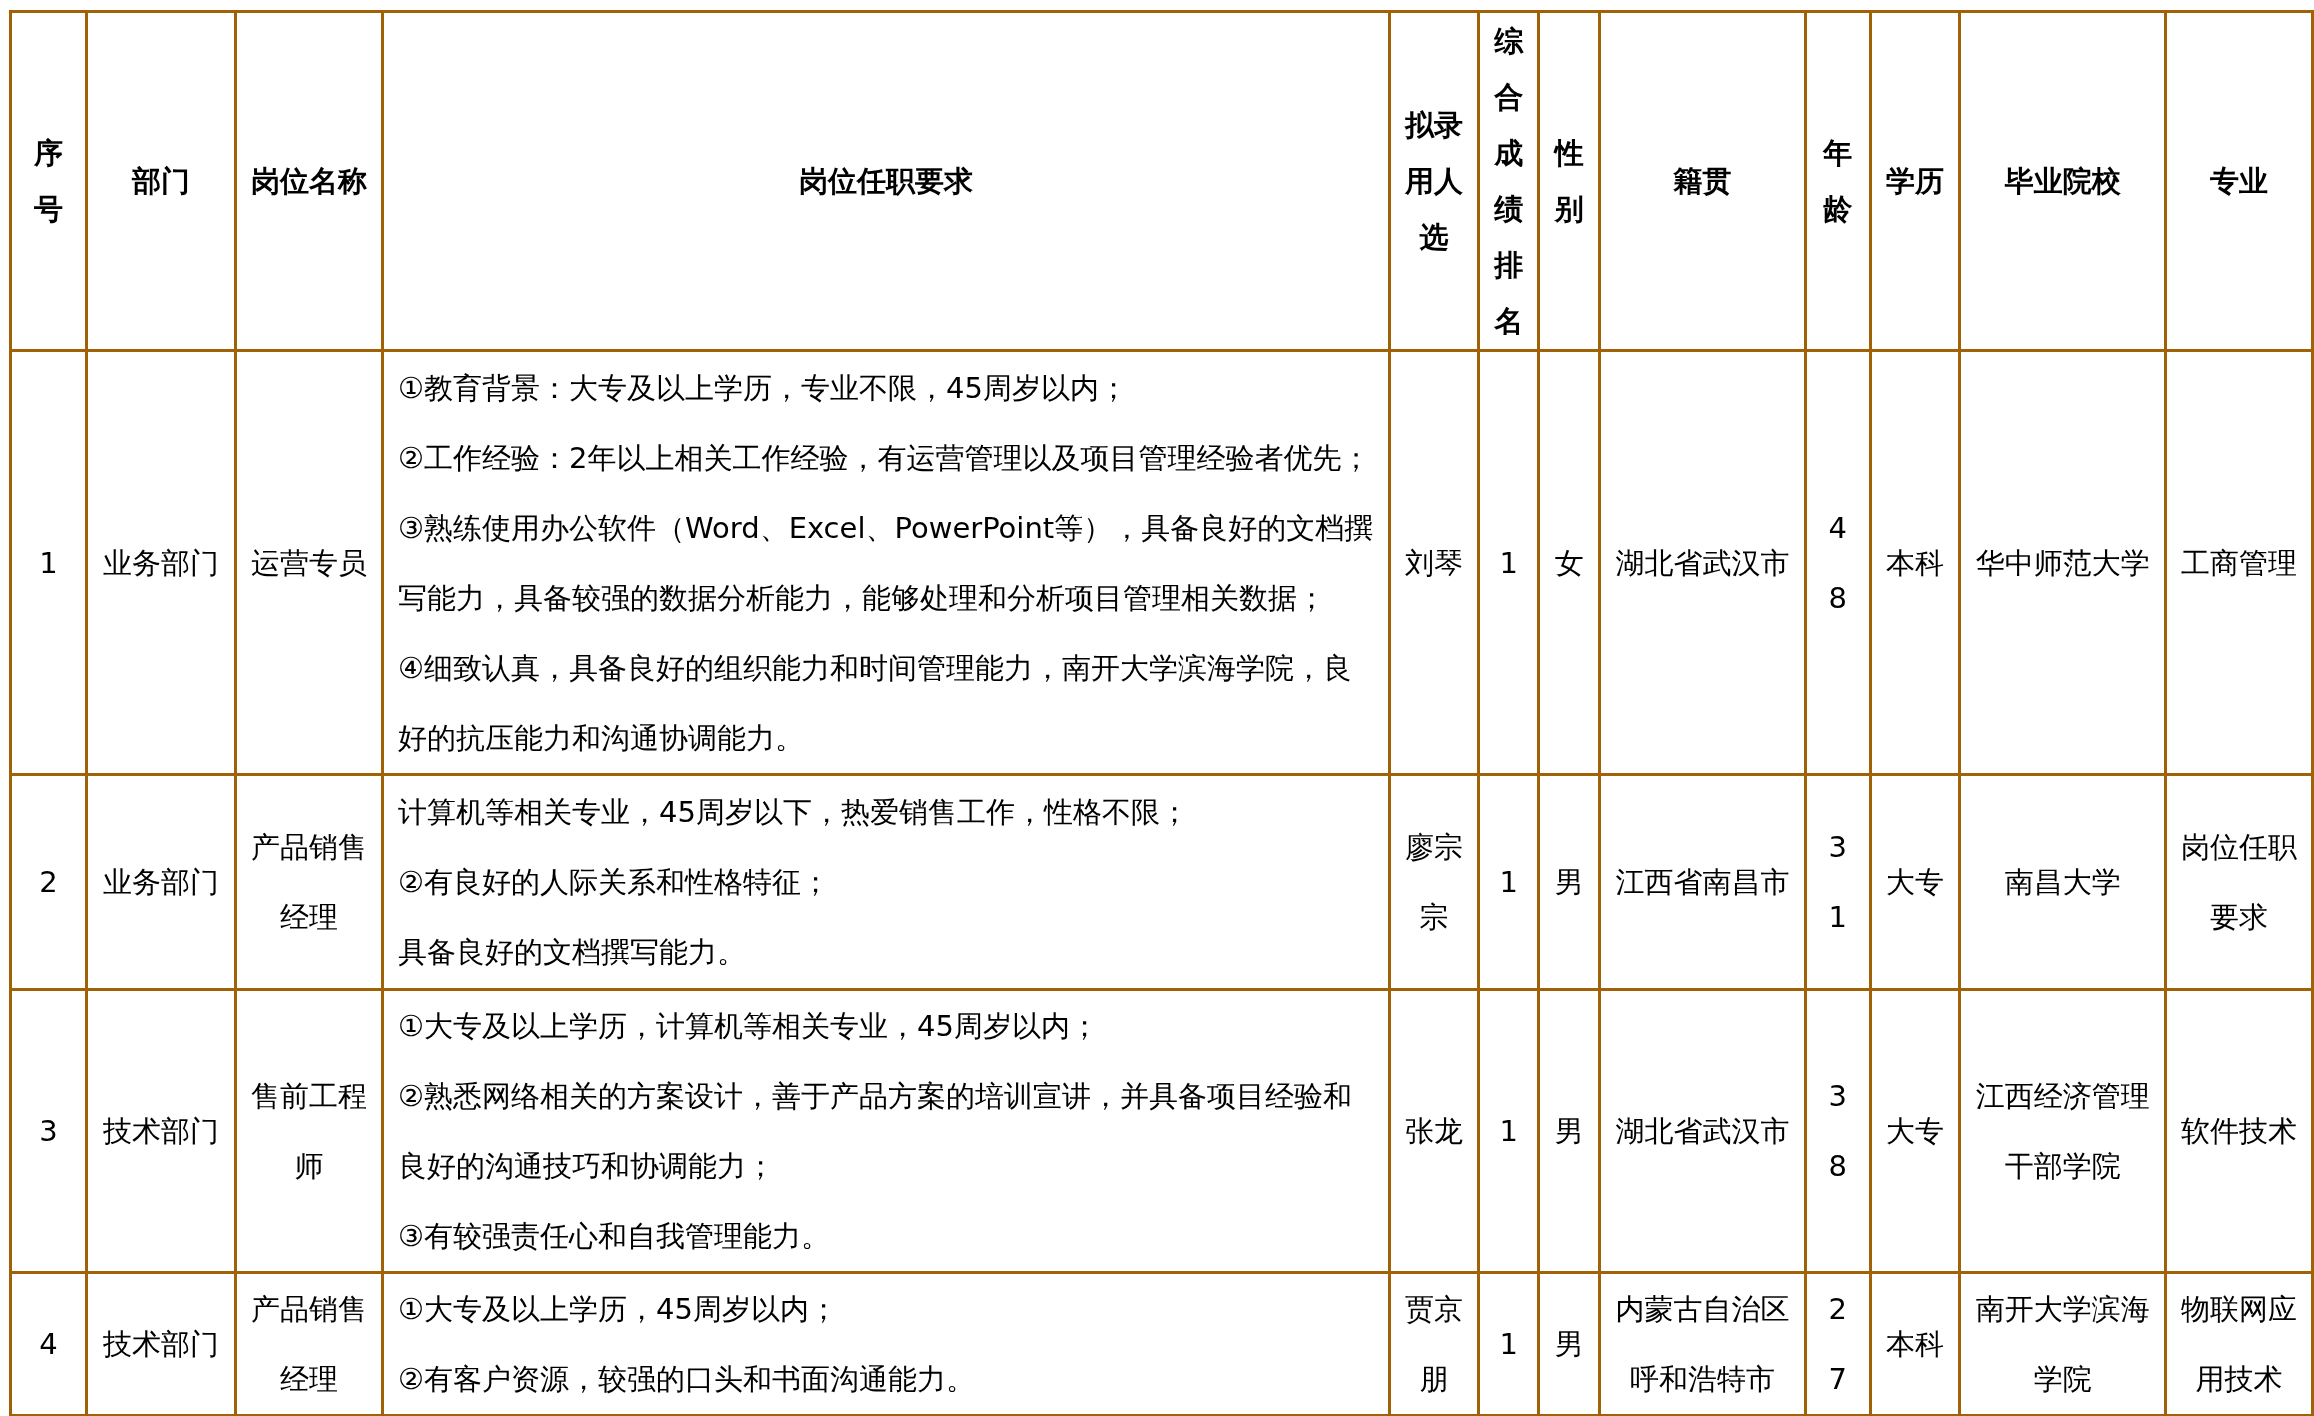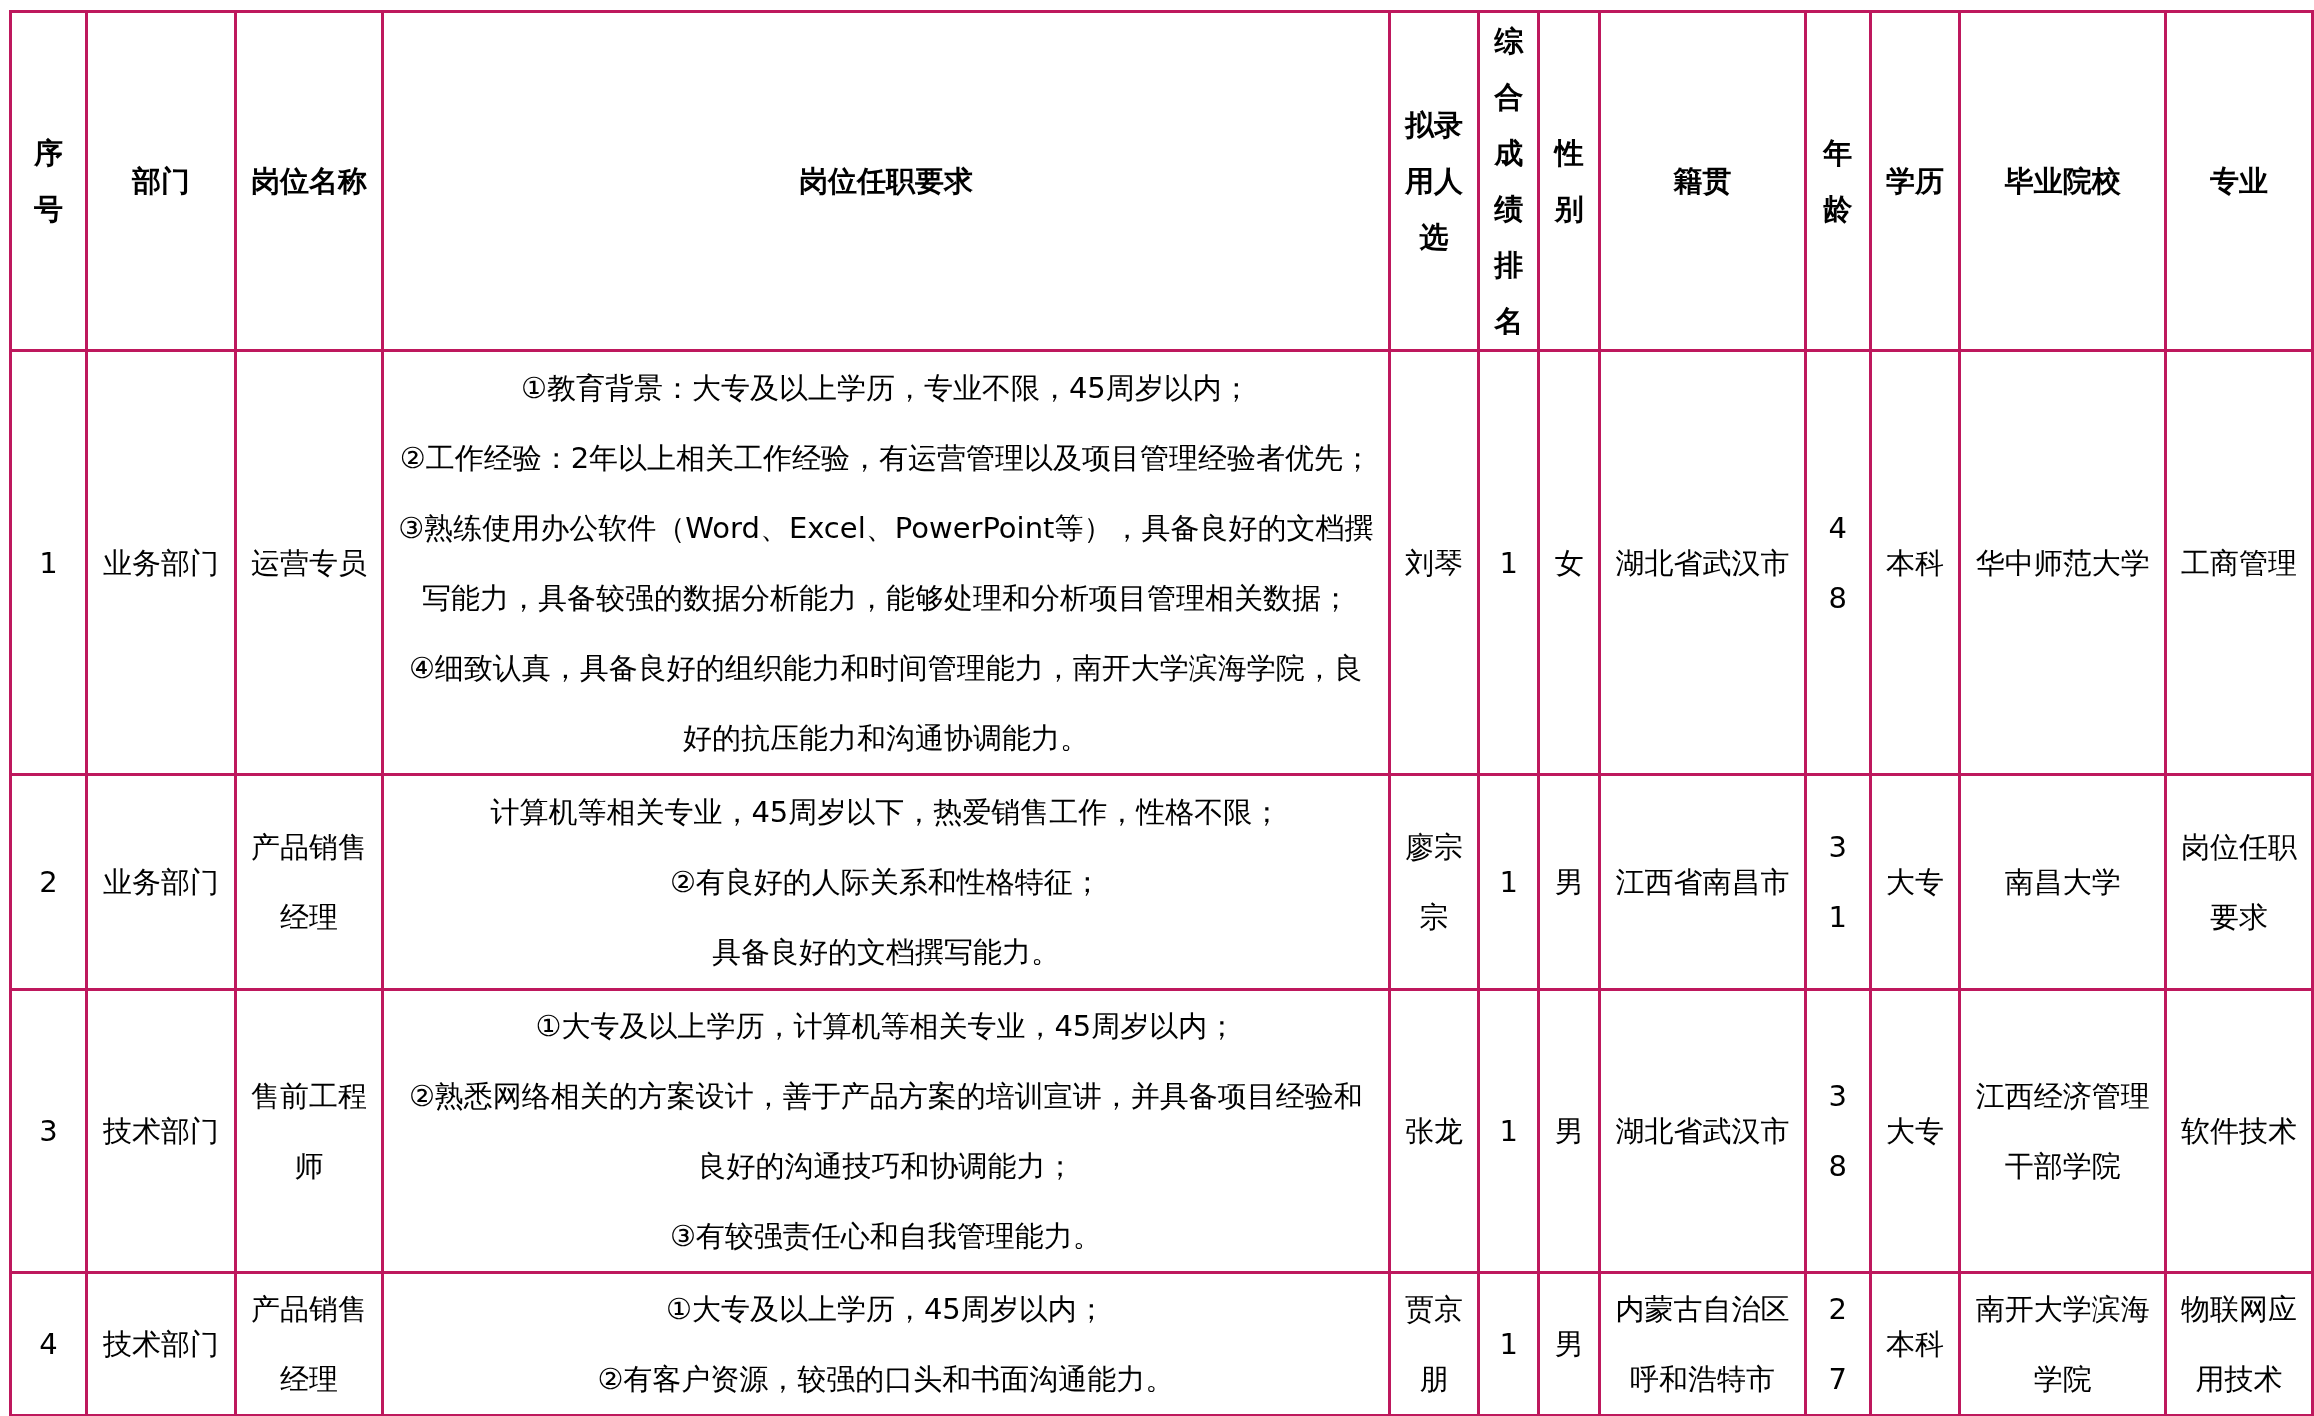--- a/index.html
+++ b/index.html
@@ -1,22 +1,22 @@
 <!DOCTYPE html>
 <html><head>
 <meta charset="utf-8">
 <style>
   html, body { margin:0; padding:0; background:#fff; }
   body { width:2314px; height:1416px; position:relative; overflow:hidden;
          font-family:"DejaVu Sans","Liberation Sans",sans-serif; color:#000; }
   table { position:absolute; left:9px; top:10px; border-collapse:collapse; table-layout:fixed; }
-  td, th { border:3px solid #be185d; padding:0 14px; text-align:center; vertical-align:middle;
+  td, th { border:3px solid #a16207; padding:0 14px; text-align:center; vertical-align:middle;
            font-size:29px; line-height:70px; word-break:break-all; }
   th { font-weight:bold; }
-  td.req { text-align:center; padding:0 14px; }
+  td.req { text-align:left; padding:0 14px; }
   .req div { line-height:70px; }
   .vert { line-height:56px; }
 </style>
 </head>
 <body>
 
 <table>
   <colgroup>
     <col style="width:57px">
       <col style="width:150px">

